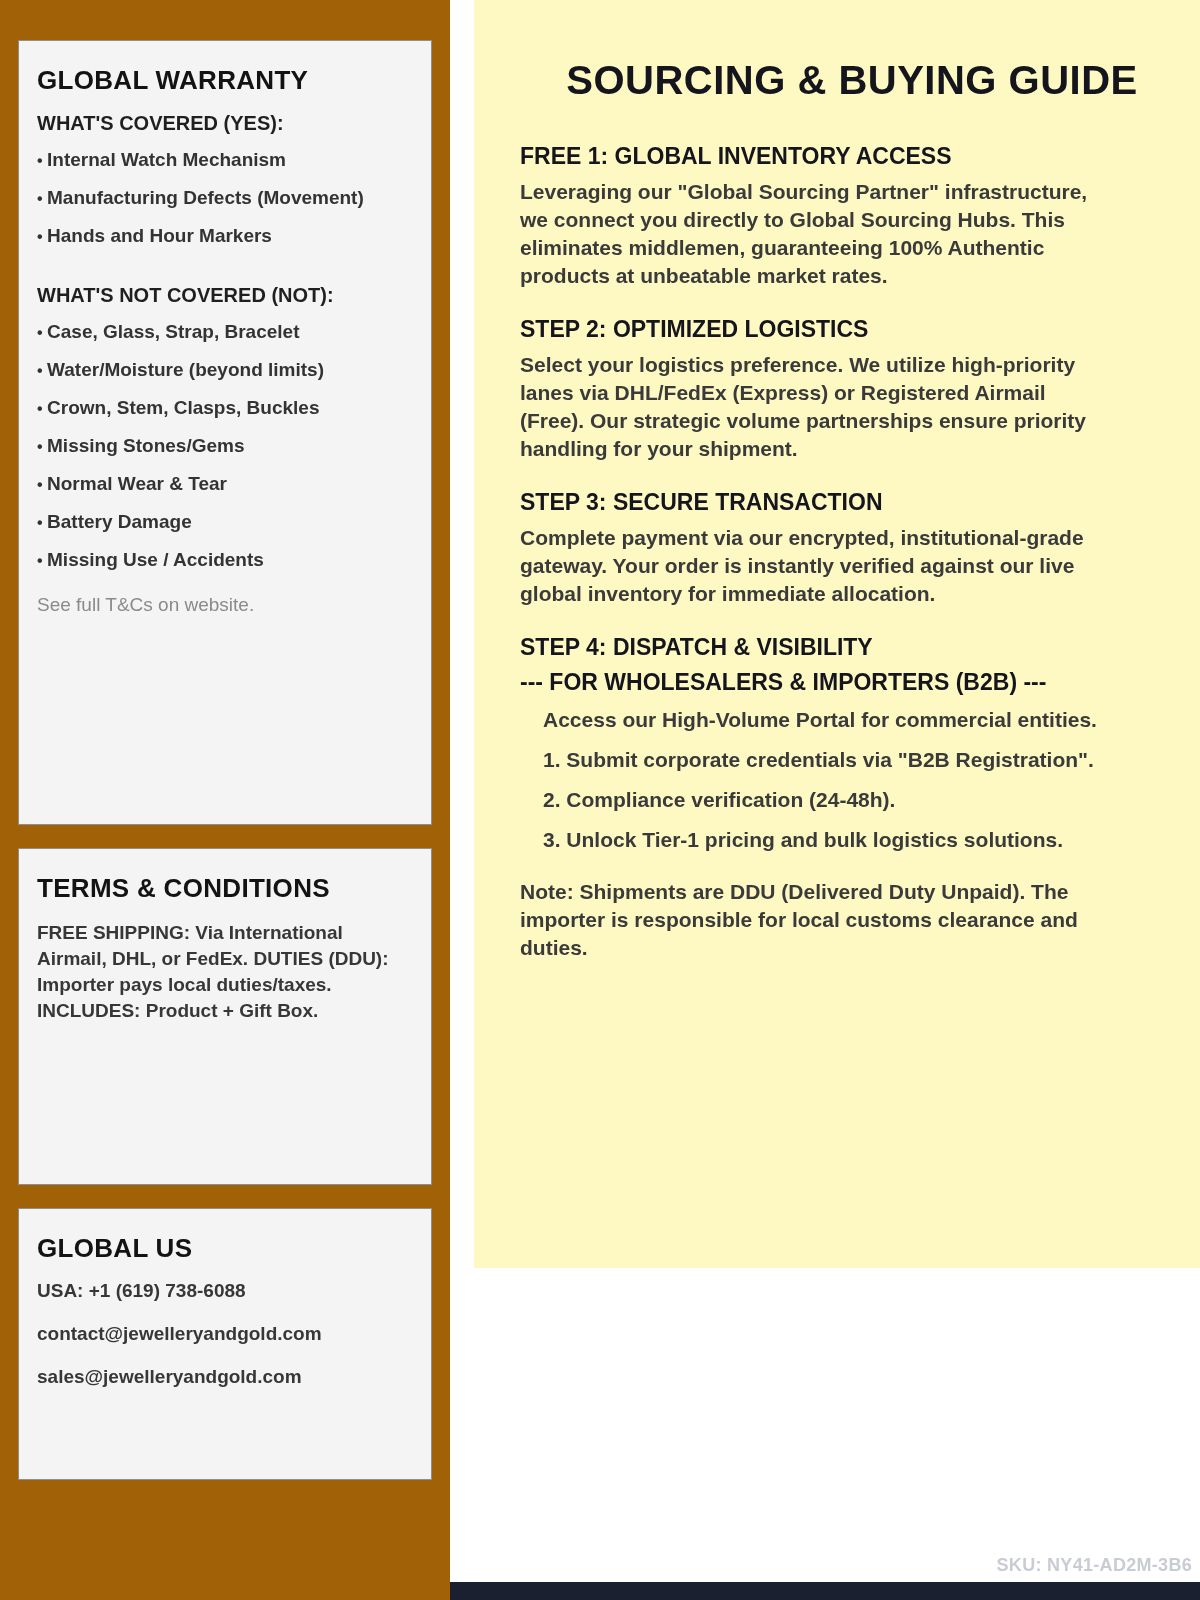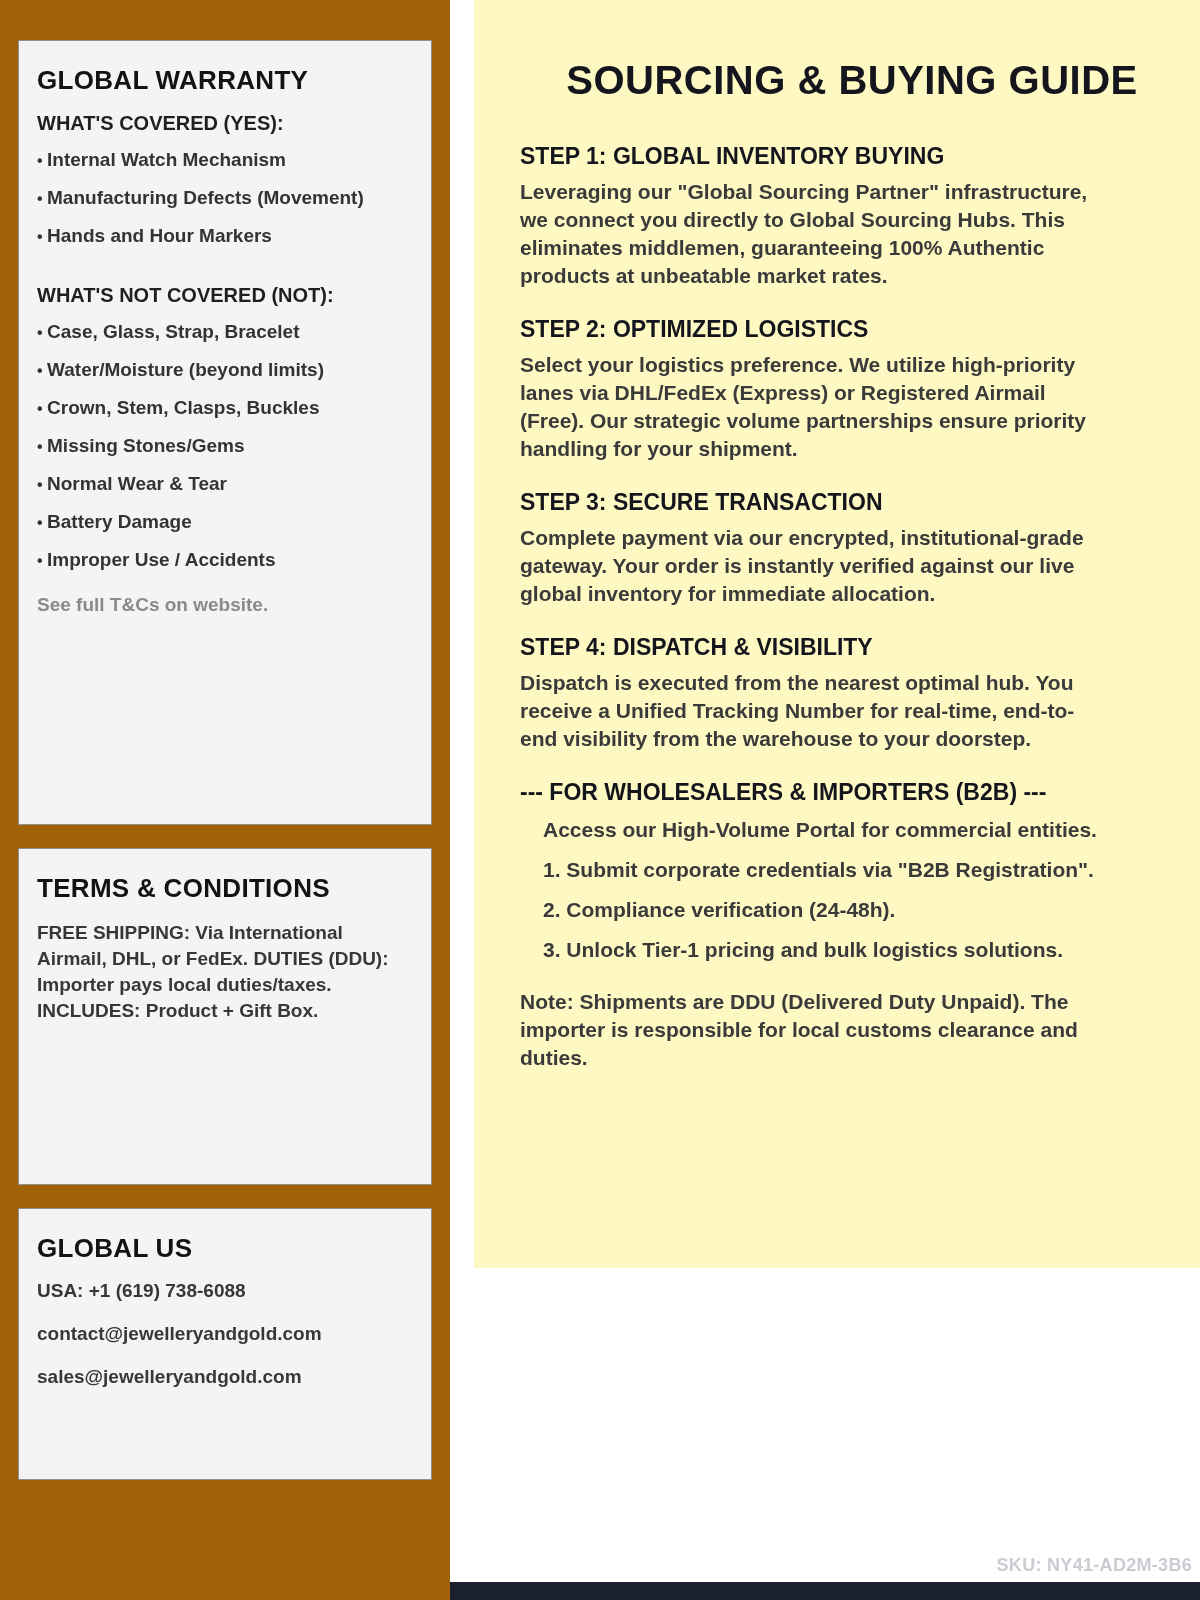--- a/index.html
+++ b/index.html
@@ -39,21 +39,21 @@
   }
   .gap-top { margin-top:36px; }
   .blist { list-style:none; }
   .blist li {
     font-size:19px; font-weight:600; color:#333333;
     margin-bottom:15px; line-height:22px;
   }
   .blist li::before { content:"•  "; font-size:16px; }
   .footnote {
     margin-top:22px;
-    font-size:19px; font-weight:700; color:#8a8a8a;
+    font-size:19px; font-weight:400; color:#8a8a8a;
   }
   .panel-body {
     font-size:19px; font-weight:bold; color:#373737;
     line-height:26px;
   }
   .contact-line {
     font-size:19px; font-weight:bold; color:#373737;
     margin-bottom:21px;
   }
 
@@ -123,21 +123,21 @@
     </ul>
 
     <div class="panel-sub gap-top">WHAT'S NOT COVERED (NOT):</div>
     <ul class="blist">
       <li>Case, Glass, Strap, Bracelet</li>
       <li>Water/Moisture (beyond limits)</li>
       <li>Crown, Stem, Clasps, Buckles</li>
       <li>Missing Stones/Gems</li>
       <li>Normal Wear &amp; Tear</li>
       <li>Battery Damage</li>
-      <li>Improper Use / Accidents</li>
+      <li>Missing Use / Accidents</li>
     </ul>
 
     <div class="footnote">See full T&amp;Cs on website.</div>
   </div>
 
   <div class="panel panel-terms">
     <div class="panel-title">TERMS &amp; CONDITIONS</div>
     <div class="panel-body">FREE SHIPPING: Via International Airmail, DHL, or FedEx.  DUTIES (DDU): Importer pays local duties/taxes.  INCLUDES: Product + Gift Box.</div>
   </div>
 
@@ -147,37 +147,36 @@
     <div class="contact-line">contact@jewelleryandgold.com</div>
     <div class="contact-line">sales@jewelleryandgold.com</div>
   </div>
 
 </div>
 
 <div class="main">
   <div class="main-title">SOURCING &amp; BUYING GUIDE</div>
 
   <div class="step">
-    <div class="step-heading">STEP 1: GLOBAL INVENTORY BUYING</div>
+    <div class="step-heading">FREE 1: GLOBAL INVENTORY ACCESS</div>
     <p class="step-body">Leveraging our "Global Sourcing Partner" infrastructure, we connect you directly to Global Sourcing Hubs. This eliminates middlemen, guaranteeing 100% Authentic products at unbeatable market rates.</p>
   </div>
 
   <div class="step">
     <div class="step-heading">STEP 2: OPTIMIZED LOGISTICS</div>
     <p class="step-body">Select your logistics preference. We utilize high-priority lanes via DHL/FedEx (Express) or Registered Airmail (Free). Our strategic volume partnerships ensure priority handling for your shipment.</p>
   </div>
 
   <div class="step">
     <div class="step-heading">STEP 3: SECURE TRANSACTION</div>
     <p class="step-body">Complete payment via our encrypted, institutional-grade gateway. Your order is instantly verified against our live global inventory for immediate allocation.</p>
   </div>
 
   <div class="step">
     <div class="step-heading">STEP 4: DISPATCH &amp; VISIBILITY</div>
-    <p class="step-body">Dispatch is executed from the nearest optimal hub. You receive a Unified Tracking Number for real-time, end-to-end visibility from the warehouse to your doorstep.</p>
   </div>
 
   <div class="b2b">
     <div class="b2b-heading">--- FOR WHOLESALERS &amp; IMPORTERS (B2B) ---</div>
     <p class="b2b-text">Access our High-Volume Portal for commercial entities.</p>
     <p class="b2b-text">1. Submit corporate credentials via "B2B Registration".</p>
     <p class="b2b-text">2. Compliance verification (24-48h).</p>
     <p class="b2b-text">3. Unlock Tier-1 pricing and bulk logistics solutions.</p>
     <p class="b2b-note">Note: Shipments are DDU (Delivered Duty Unpaid). The importer is responsible for local customs clearance and duties.</p>
   </div>

